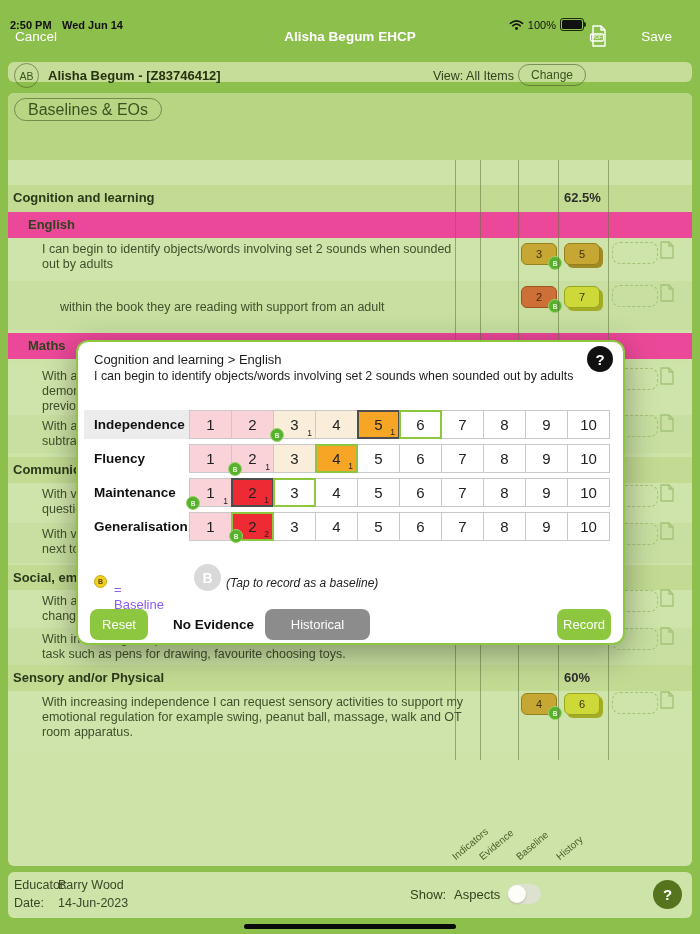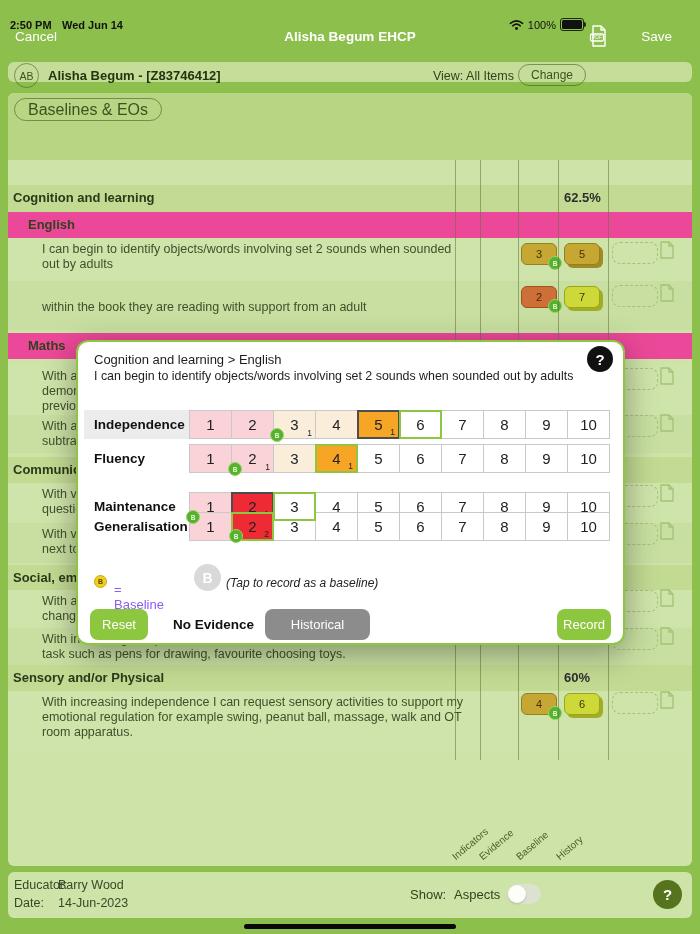--- a/index.html
+++ b/index.html
@@ -169,21 +169,21 @@
           <div class="item-line" style="top: 19px;">out by adults</div>
         </div>
         <div class="badge mustard" style="left: 513px; top: 150px;">3<div class="bdot" style="right: -6px; bottom: -6px;">B</div></div>
         <div class="badge mustard" style="left: 556px; top: 150px; box-shadow: rgb(160, 138, 36) 3px 3px 0px;">5</div>
         <div class="dashedbox" style="left: 604px; top: 149px;"></div>
         <div class="pageicon" style="left: 652px; top: 148px;"><svg width="14" height="18" viewBox="0 0 14 18">
             <path d="M1 1 h8 l4 4 v12 h-12 z" fill="none" stroke="#a3c276" stroke-width="1.3" stroke-linejoin="round"></path>
             <path d="M9 1 v4 h4" fill="none" stroke="#a3c276" stroke-width="1.3" stroke-linejoin="round"></path>
           </svg></div>
         <div class="row row-item-b" style="top: 188px; height: 49px;">
-          <div class="item-line" style="top: 19px;">within the book they are reading with support from an adult</div>
+          <div class="item-line" style="top: 19px; margin-left: 18px;">within the book they are reading with support from an adult</div>
         </div>
         <div class="badge orange" style="left: 513px; top: 193px;">2<div class="bdot" style="right: -6px; bottom: -6px;">B</div></div>
         <div class="badge lime" style="left: 556px; top: 193px; box-shadow: rgb(162, 173, 37) 3px 3px 0px;">7</div>
         <div class="dashedbox" style="left: 604px; top: 192px;"></div>
         <div class="pageicon" style="left: 652px; top: 191px;"><svg width="14" height="18" viewBox="0 0 14 18">
             <path d="M1 1 h8 l4 4 v12 h-12 z" fill="none" stroke="#a3c276" stroke-width="1.3" stroke-linejoin="round"></path>
             <path d="M9 1 v4 h4" fill="none" stroke="#a3c276" stroke-width="1.3" stroke-linejoin="round"></path>
           </svg></div>
         <div class="row row-sub" style="top: 240px; height: 26px;">
           <div class="sub-label">Maths</div>
@@ -312,21 +312,21 @@
             <div class="cell cream">3</div>
             <div class="cell orange bd-green">4<div class="cellsub">1</div></div>
             <div class="cell ">5</div>
             <div class="cell ">6</div>
             <div class="cell ">7</div>
             <div class="cell ">8</div>
             <div class="cell ">9</div>
             <div class="cell ">10</div>
           </div>
         </div>
-        <div class="arow" style="top: 150px; text-align: right;">
+        <div class="arow" style="top: 136px; text-align: right;">
           <div class="albl">Maintenance</div>
           <div class="cells">
             <div class="cell pink">1<div class="cellsub">1</div><div class="bdot">B</div></div>
             <div class="cell red bd-dark">2<div class="cellsub">1</div></div>
             <div class="cell  bd-green">3</div>
             <div class="cell ">4</div>
             <div class="cell ">5</div>
             <div class="cell ">6</div>
             <div class="cell ">7</div>
             <div class="cell ">8</div>

